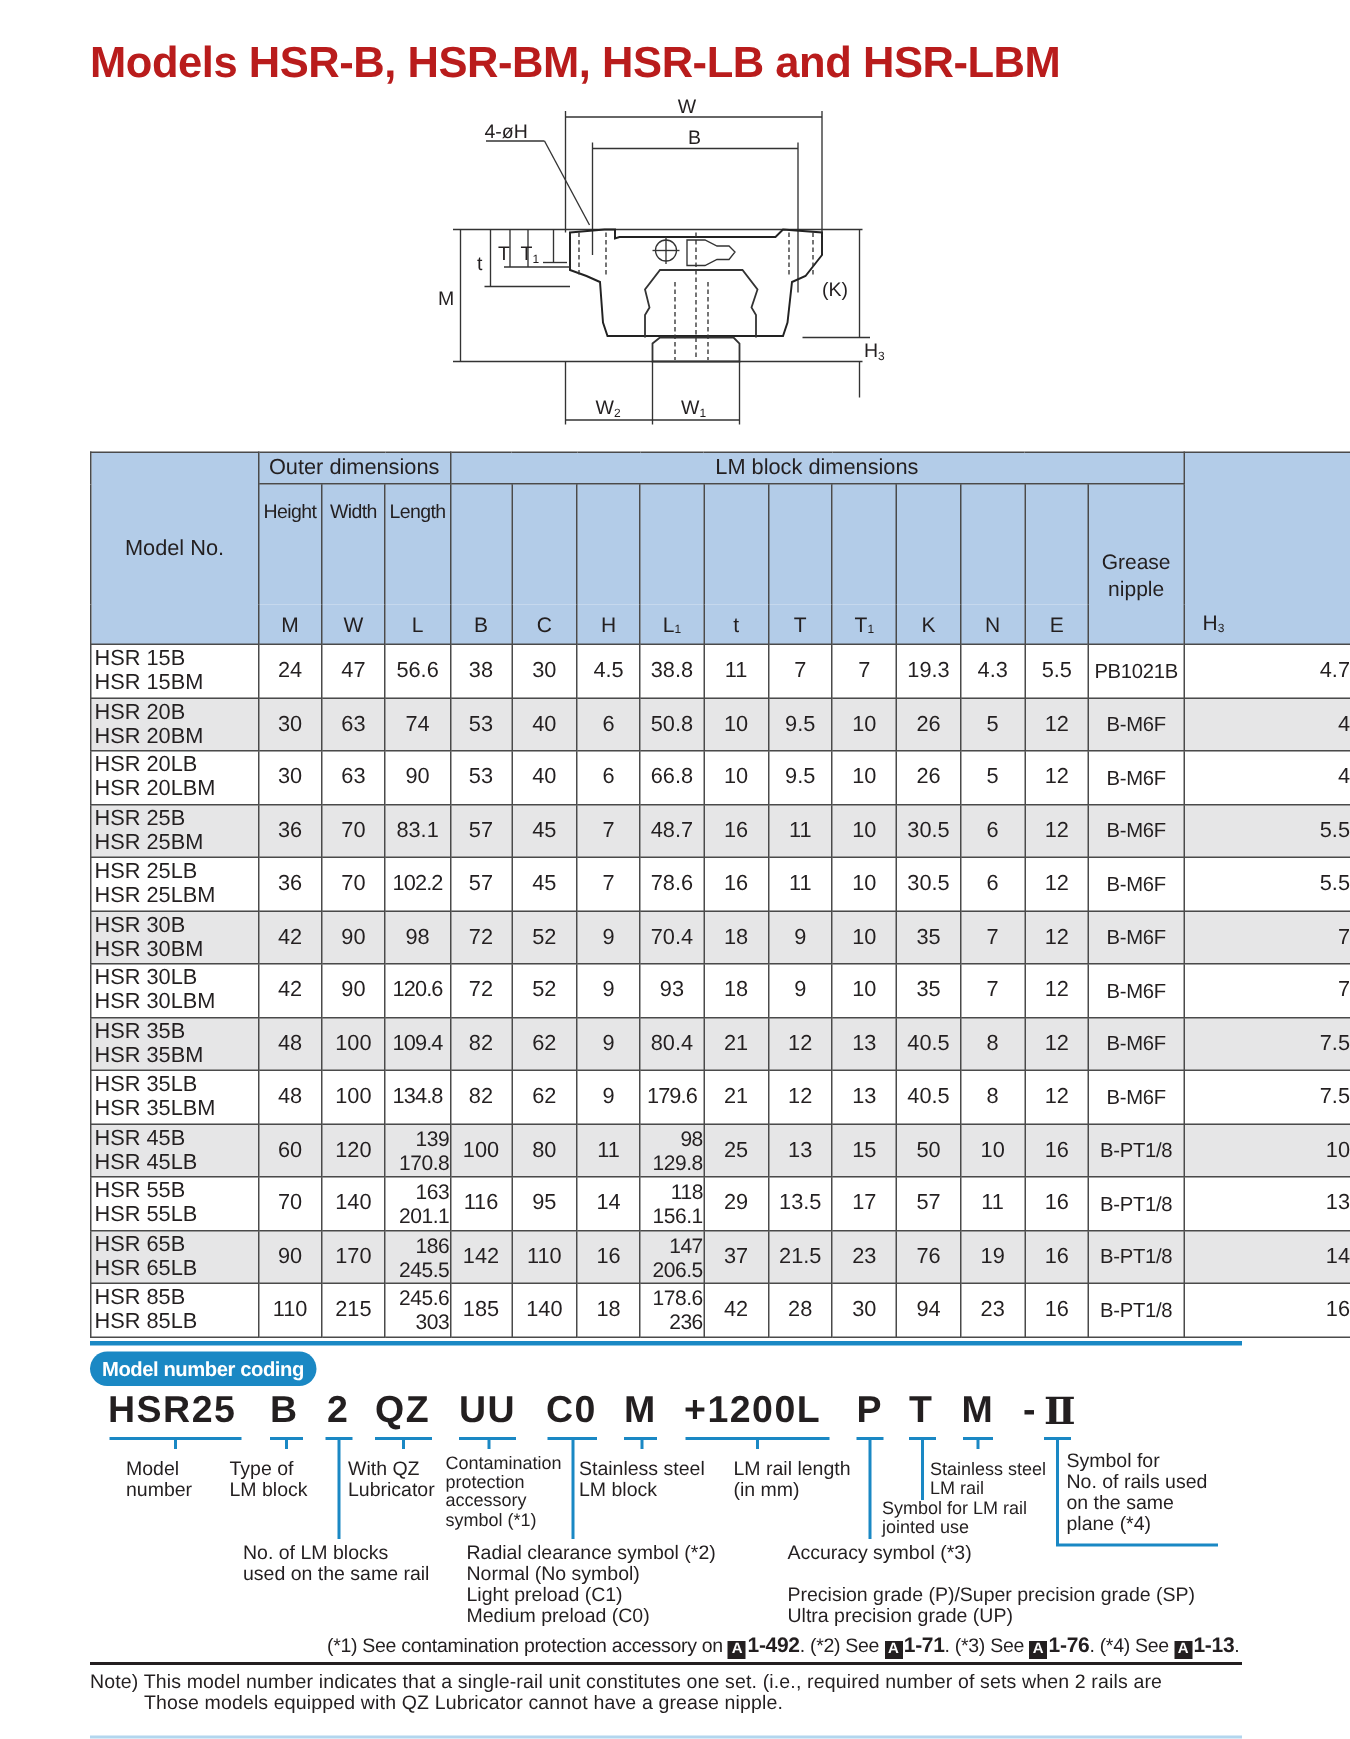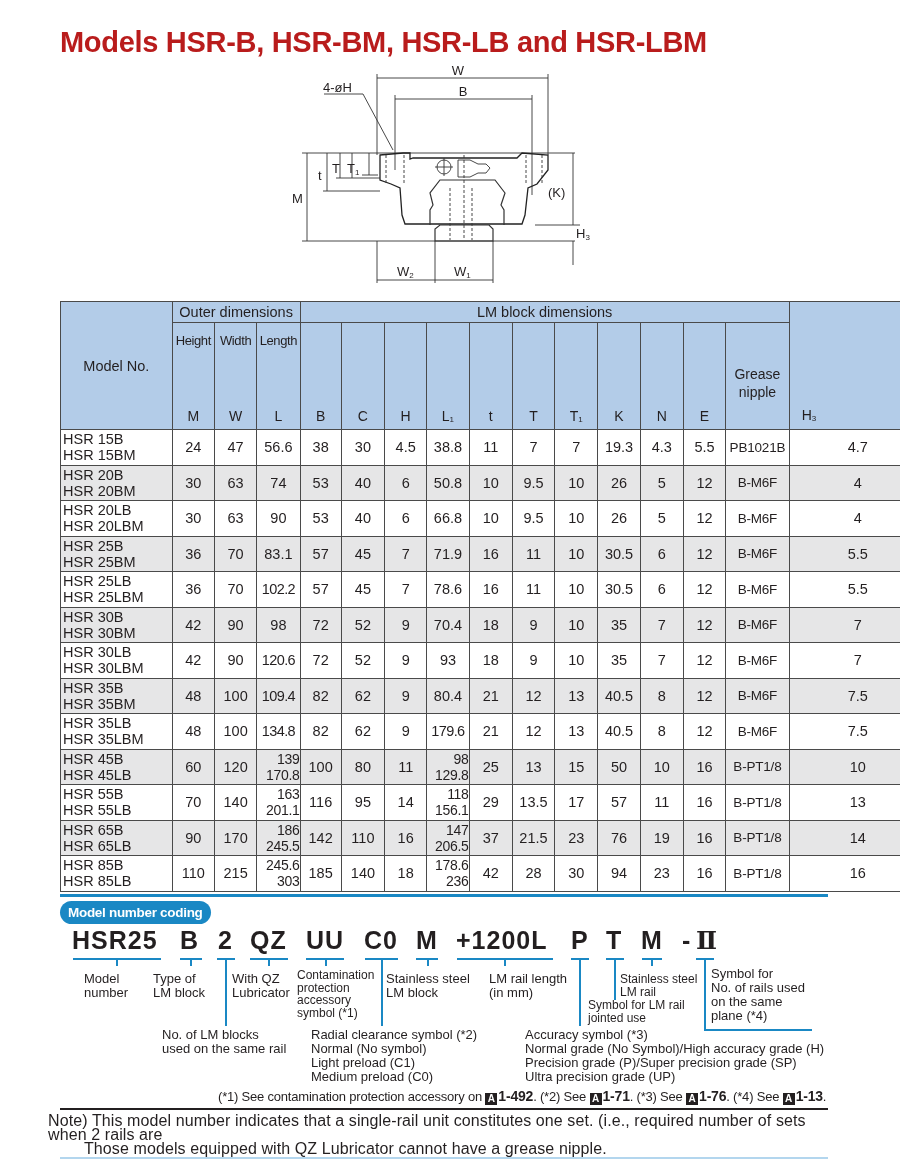--- a/index.html
+++ b/index.html
@@ -15,40 +15,40 @@
   table.spec th.sym { height:26px; font-size:14px; }
   table.spec th.blank { border-bottom:none; }
   table.spec th.blank-bot { border-top:none; vertical-align:middle; }
   table.spec th.model-head { font-size:14.5px; }
   table.spec th.grease { vertical-align:middle; padding-top:14px; font-size:14px; line-height:18px; }
   table.spec th.h3head { text-align:left; padding-left:12px; border-right:none; }
   table.spec tbody td { height:34.5px; font-size:14.5px; }
   table.spec tbody td.model { text-align:left; padding-left:2px; line-height:16px; font-size:14.5px; }
   table.spec tbody tr.alt td { background:#e6e6e7; }
   table.spec td.stack { line-height:16px; font-size:14px; letter-spacing:-0.3px;text-align:right; }
-  table.spec td.h3 { text-align:center; padding-left:26px; border-right:none;margin-top:16px; }
+  table.spec td.h3 { text-align:right; padding-left:26px; border-right:none;margin-top:16px; }
   table.spec td.nipple { font-size:13.5px; letter-spacing:-0.2px; }
   .ls { letter-spacing:-0.6px; }
   sub.s { font-size:8px; vertical-align:baseline; position:relative; top:1px; }
 
   .rule-blue { position:absolute; left:60px; top:894px; width:768px; height:3px; background:#1a88c4; }
   .pill { position:absolute; left:60px; top:901px; height:23px; line-height:23px; padding:0 8px; border-radius:12px; background:#1a88c4; color:#fff; font-weight:bold; font-size:13.5px; letter-spacing:-0.3px; }
 
   .code { position:absolute; top:926px; font-size:25px; font-weight:bold; color:#231f20; letter-spacing:1px; white-space:nowrap; }
   .uline { position:absolute; height:2px; background:#1a88c4; }
   .vline { position:absolute; width:2px; background:#1a88c4; }
   .hline { position:absolute; height:2px; background:#1a88c4; }
   .lbl { position:absolute; font-size:13px; line-height:14px; color:#231f20; white-space:nowrap; }
   .lbl.tight { font-size:12px; line-height:12.5px; }
 
   .refs { position:absolute; left:218px; top:1088px; font-size:13px; white-space:nowrap; letter-spacing:-0.2px; }
   .refs b { font-size:14px; }
   .abox { display:inline-block; background:#231f20; color:#fff; font-size:10px; font-weight:bold; width:12px; height:12px; line-height:12px; text-align:center; vertical-align:-1px; margin-right:1px; }
   .rule-black { position:absolute; left:60px; top:1108px; width:768px; height:1.5px; background:#231f20; }
-  .note { position:absolute; left:48px; top:1114px; font-size:16px; line-height:14px; width:780px; letter-spacing:0.1px; }
+  .note { position:absolute; left:60px; top:1114px; font-size:13px; line-height:14px; width:780px; letter-spacing:0.1px; }
   .note .ind { padding-left:36px; display:block; }
   .rule-light { position:absolute; left:60px; top:1157px; width:768px; height:1.5px; background:#b3d6ee; }
 </style>
 </head>
 <body>
 
 <div class="title">Models HSR-B, HSR-BM, HSR-LB and HSR-LBM</div>
 
 <svg class="diagram" viewBox="0 0 320 230" xmlns="http://www.w3.org/2000/svg">
   <g fill="none" stroke="#333" stroke-width="0.9">
@@ -237,21 +237,21 @@
         <td class="h3">4</td>
       </tr>
       <tr class="alt">
         <td class="model"><span>HSR 25B</span><br><span>HSR 25BM</span></td>
         <td>36</td>
         <td>70</td>
         <td><span>83.1</span></td>
         <td>57</td>
         <td>45</td>
         <td>7</td>
-        <td><span>71.9</span></td>
+        <td><span>48.7</span></td>
         <td>16</td>
         <td>11</td>
         <td>10</td>
         <td>30.5</td>
         <td>6</td>
         <td>12</td>
         <td class="nipple">B-M6F</td>
         <td class="h3">5.5</td>
       </tr>
       <tr>
@@ -470,21 +470,21 @@
 <div class="lbl" style="left:153px;top:972px"><span>Type of</span><br><span>LM block</span></div>
 <div class="lbl" style="left:232px;top:972px"><span>With QZ</span><br><span>Lubricator</span></div>
 <div class="lbl tight" style="left:297px;top:969px"><span>Contamination</span><br><span>protection</span><br><span>accessory</span><br><span>symbol (*1)</span></div>
 <div class="lbl" style="left:386px;top:972px"><span>Stainless steel</span><br><span>LM block</span></div>
 <div class="lbl" style="left:489px;top:972px"><span>LM rail length</span><br><span>(in mm)</span></div>
 <div class="lbl tight" style="left:620px;top:973px"><span>Stainless steel</span><br><span>LM rail</span></div>
 <div class="lbl tight" style="left:588px;top:999px"><span>Symbol for LM rail</span><br><span>jointed use</span></div>
 <div class="lbl" style="left:711px;top:967px"><span>Symbol for</span><br><span>No. of rails used</span><br><span>on the same</span><br><span>plane (*4)</span></div>
 <div class="lbl" style="left:162px;top:1028px"><span>No. of LM blocks</span><br><span>used on the same rail</span></div>
 <div class="lbl" style="left:311px;top:1028px"><span>Radial clearance symbol (*2)</span><br><span>Normal (No symbol)</span><br><span>Light preload (C1)</span><br><span>Medium preload (C0)</span></div>
-<div class="lbl" style="left:525px;top:1028px"><span>Accuracy symbol (*3)</span><br><span>Normal grade (No Symbol)/High accuracy grade (H)</span><br><span>Precision grade (P)/Super precision grade (SP)</span><br><span>Ultra precision grade (UP)</span></div>
+<div class="lbl" style="left:525px;top:1028px"><span>Accuracy symbol (*3)</span><br><br><span>Precision grade (P)/Super precision grade (SP)</span><br><span>Ultra precision grade (UP)</span></div>
 
 <div class="refs">
   <span>(*1) See contamination protection accessory on </span><span class="abox">A</span><b>1-492</b><span>. (*2) See </span><span class="abox">A</span><b>1-71</b><span>. (*3) See </span><span class="abox">A</span><b>1-76</b><span>. (*4) See </span><span class="abox">A</span><b>1-13</b><span>.</span>
 </div>
 
 <div class="rule-black"></div>
 <div class="note">
   <span>Note) This model number indicates that a single-rail unit constitutes one set. (i.e., required number of sets when 2 rails are</span>
   <span class="ind">Those models equipped with QZ Lubricator cannot have a grease nipple.</span>
 </div>

